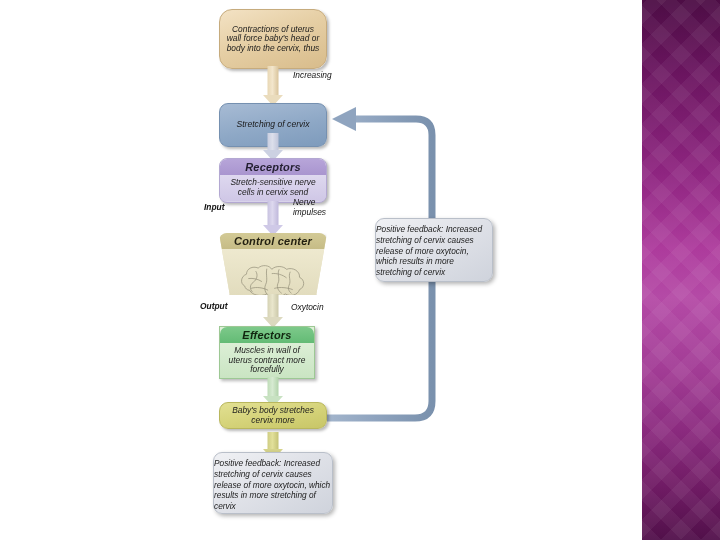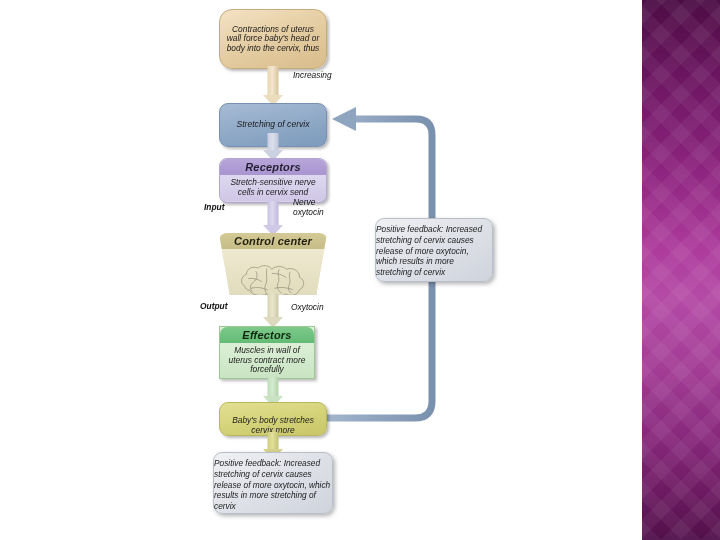--- a/index.html
+++ b/index.html
@@ -97,24 +97,24 @@
   
   #box-effectors{
     left:219px;top:326px;width:96px;height:53px;border-radius:0;
     background:#dff0d8;border:1px solid #9dc894;overflow:hidden;
   }
   #box-effectors .hdr{background:linear-gradient(180deg,#7dc98a,#63bb75);color:#11260f;}
   #box-effectors .bdy{background:linear-gradient(180deg,#dcefd6,#c9e4c2);}
 
   
   #box-baby{
-    left:219px;top:402px;width:108px;height:34px;border-radius:9px;
+    left:219px;top:402px;width:108px;height:27px;border-radius:9px;
     background:linear-gradient(170deg,#e2e092 0%,#d4d278 55%,#c8c667 100%);
     border:1px solid #b9b75d;
-    display:flex;align-items:flex-end;justify-content:center;
+    display:flex;align-items:center;justify-content:center;
     font-size:8.4px;padding:0 4px;
   }
 
   
   .pf-box{
     position:absolute;border-radius:9px;
     background:linear-gradient(150deg,#f0f1f4 0%,#e2e4ea 40%,#cfd3dc 100%);
     border:1px solid #b9bfc9;
     box-shadow:2px 2px 4px rgba(0,0,0,.3);
     font-size:8.3px;line-height:1.3;text-align:left;
@@ -210,21 +210,21 @@
       <div class="hdr">Receptors</div>
       <div class="bdy">Stretch-sensitive nerve cells in cervix send</div>
     </div>
 
     <div class="varrow" id="arrow-3">
       <div class="shaft"></div>
       <div class="head"></div>
     </div>
     <div class="lbl bold" id="lbl-input">Input</div>
     <div class="lbl" id="lbl-nerve">Nerve
-oxytocin</div>
+impulses</div>
 
     <div class="node" id="box-control">
       <div class="hdr">Control center</div>
       <div class="bdy">
         <svg id="brain-art" viewBox="0 0 120 64">
           <g fill="none" stroke="#8c8772" stroke-width="1.1">
             <path d="M14 40 C6 36 8 24 17 21 C17 12 27 7 36 11 C42 5 54 6 58 13 C64 7 76 7 82 13
                      C92 9 104 16 103 26 C112 30 112 42 103 46 C100 55 88 58 80 53
                      C72 59 58 59 50 53 C40 58 26 55 22 47 C18 47 15 44 14 40 Z"></path>
             <path d="M32 16 C36 22 34 30 28 34 C22 38 22 46 27 50"></path>

